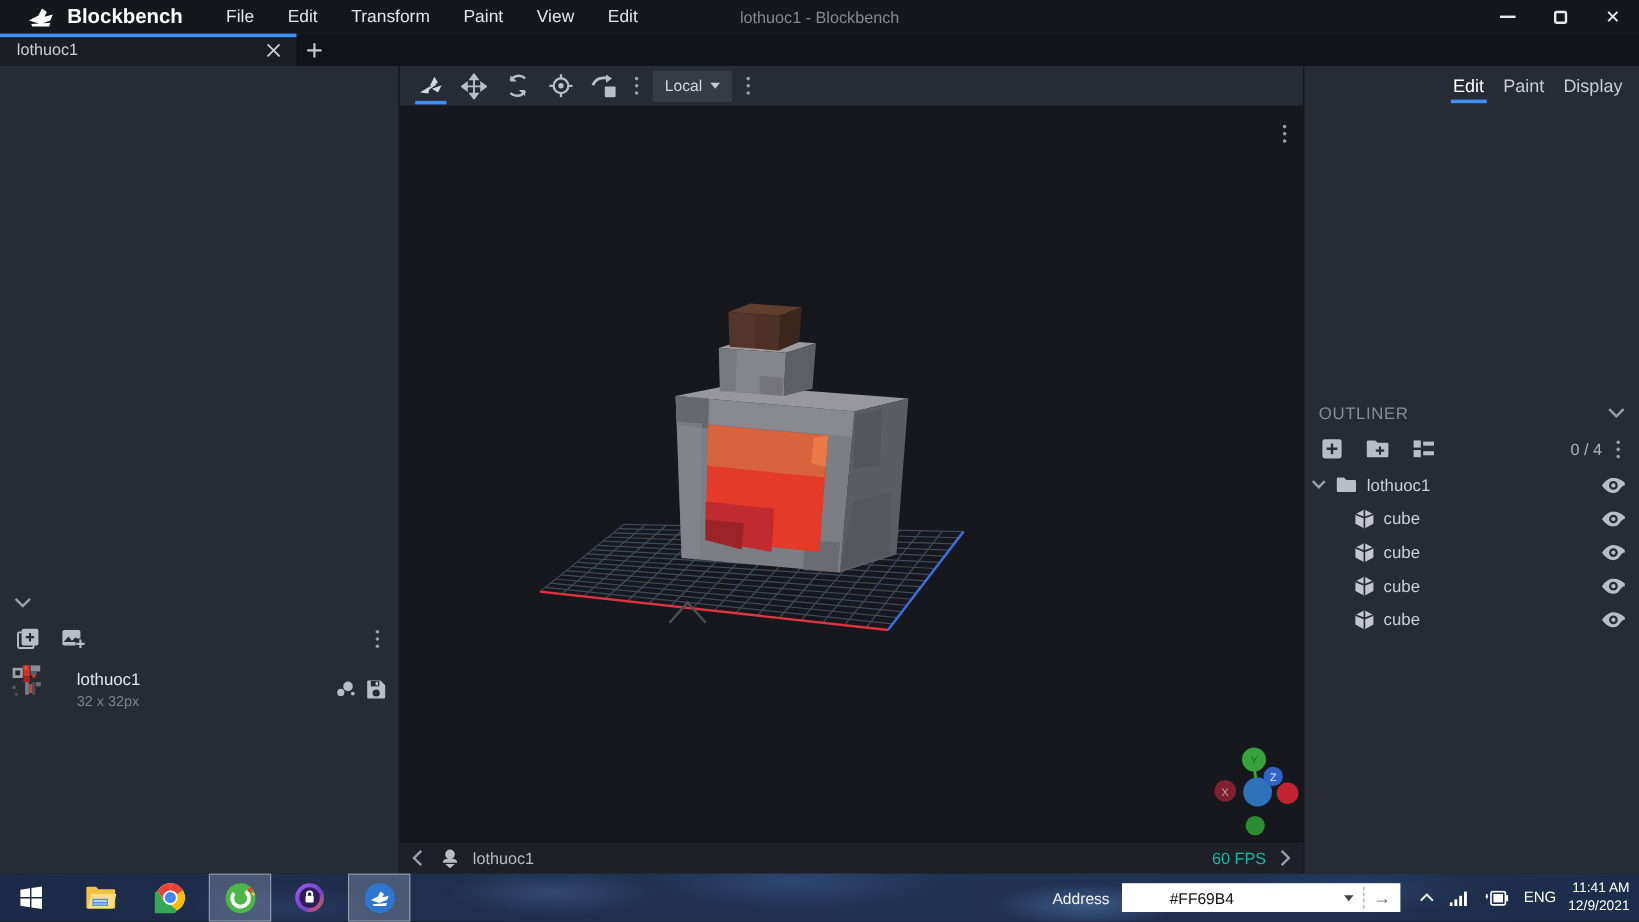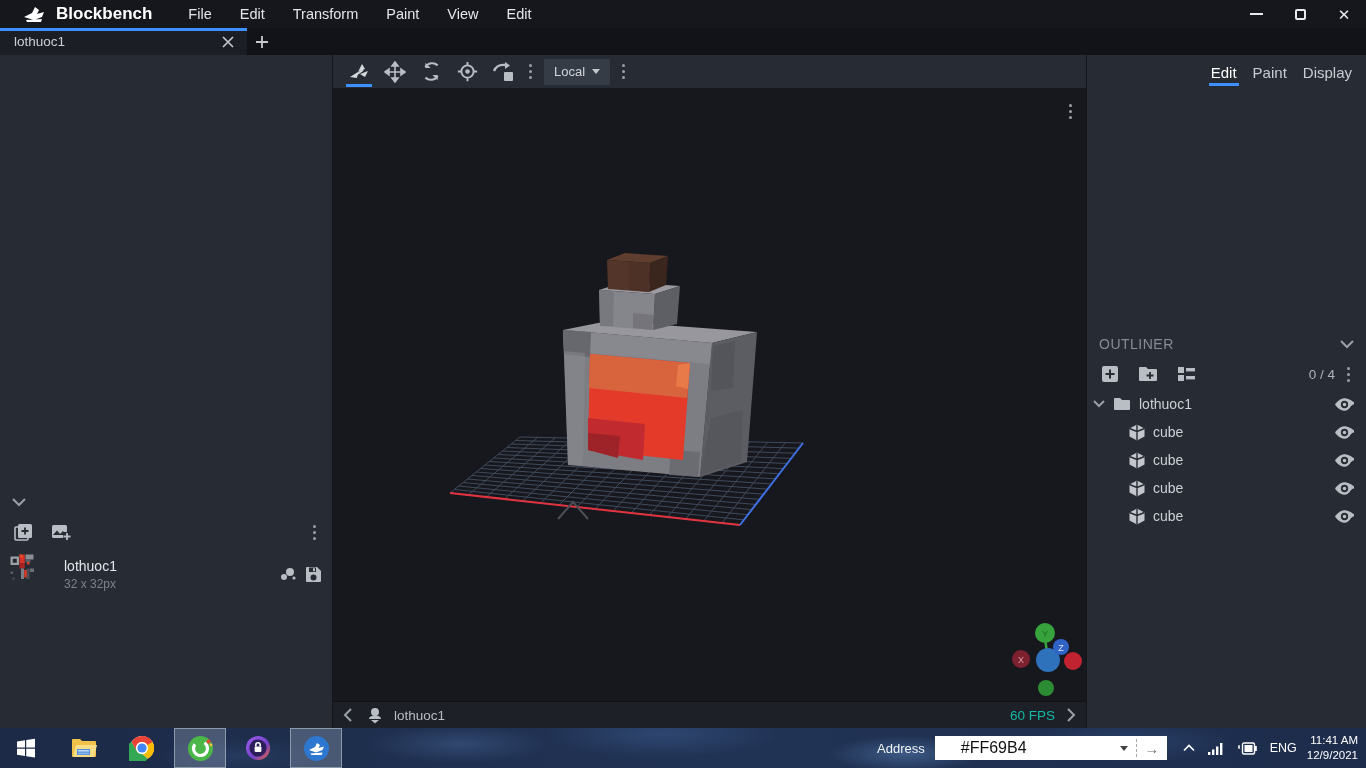--- a/index.html
+++ b/index.html
@@ -86,21 +86,21 @@
       radial-gradient(150px 30px at 1130px 35%, rgba(65,105,165,.30), transparent 70%),
       radial-gradient(120px 26px at 240px 70%, rgba(70,110,170,.22), transparent 70%),
       linear-gradient(90deg,#1c2a47,#213355 55%,#1d2c4b);
   }
   .task-btn { width:52px; display:flex; align-items:center; justify-content:center; }
   .task-btn.open { background:rgba(175,190,210,.30); border:1px solid rgba(225,232,242,.45); }
   .tb-sp { width:6px; }
   .task-spacer { flex:1; }
   .addr-label { color:#f0f2f5; font-size:13px; align-self:center; margin-right:10px; }
   .addr-box { align-self:center; width:232px; height:24px; background:#fff; display:flex; align-items:center; }
-  .addr-text { flex:1; color:#111; font-size:16px; padding-left:26px; }
+  .addr-text { flex:1; color:#111; font-size:13px; padding-left:40px; }
   .addr-caret { width:0; height:0; border-left:4px solid transparent; border-right:4px solid transparent; border-top:5px solid #444; margin-right:8px; }
   .addr-div { width:0; height:18px; border-left:1px dashed #a8a8a8; }
   .addr-go { width:30px; height:24px; display:flex; align-items:center; justify-content:center; color:#6a6f76; font-size:15px; }
   .tray { display:flex; align-items:center; gap:13px; padding:0 10px 0 16px; }
   .tray-eng { color:#fff; font-size:12.5px; }
   .clock { color:#fff; font-size:11.5px; text-align:right; line-height:1.3; padding-right:8px; align-self:center; }
 
   svg { display:block; }
 </style>
 </head>
@@ -114,20 +114,21 @@
           <path d="M2 13 L10 9 L13 3 L17 6 L15 10 L22 8 L20 13 L12 16 Z M4 16 L20 15 L19 18 L5 18 Z" fill="#fff"></path>
         </svg>
     </span>
     <span class="tb-appname">Blockbench</span>
     <span class="menu-item">File</span>
     <span class="menu-item">Edit</span>
     <span class="menu-item">Transform</span>
     <span class="menu-item">Paint</span>
     <span class="menu-item">View</span>
     <span class="menu-item">Edit</span>
+    <span class="tb-title">lothuoc1 - Blockbench</span>
     <div class="win-controls">
       <div class="win-btn">
           <div class="wb-min"></div>
         </div>
       <div class="win-btn">
           <div class="wb-max"></div>
         </div>
       <div class="win-btn wb-close">✕</div>
     </div>
   </div>

